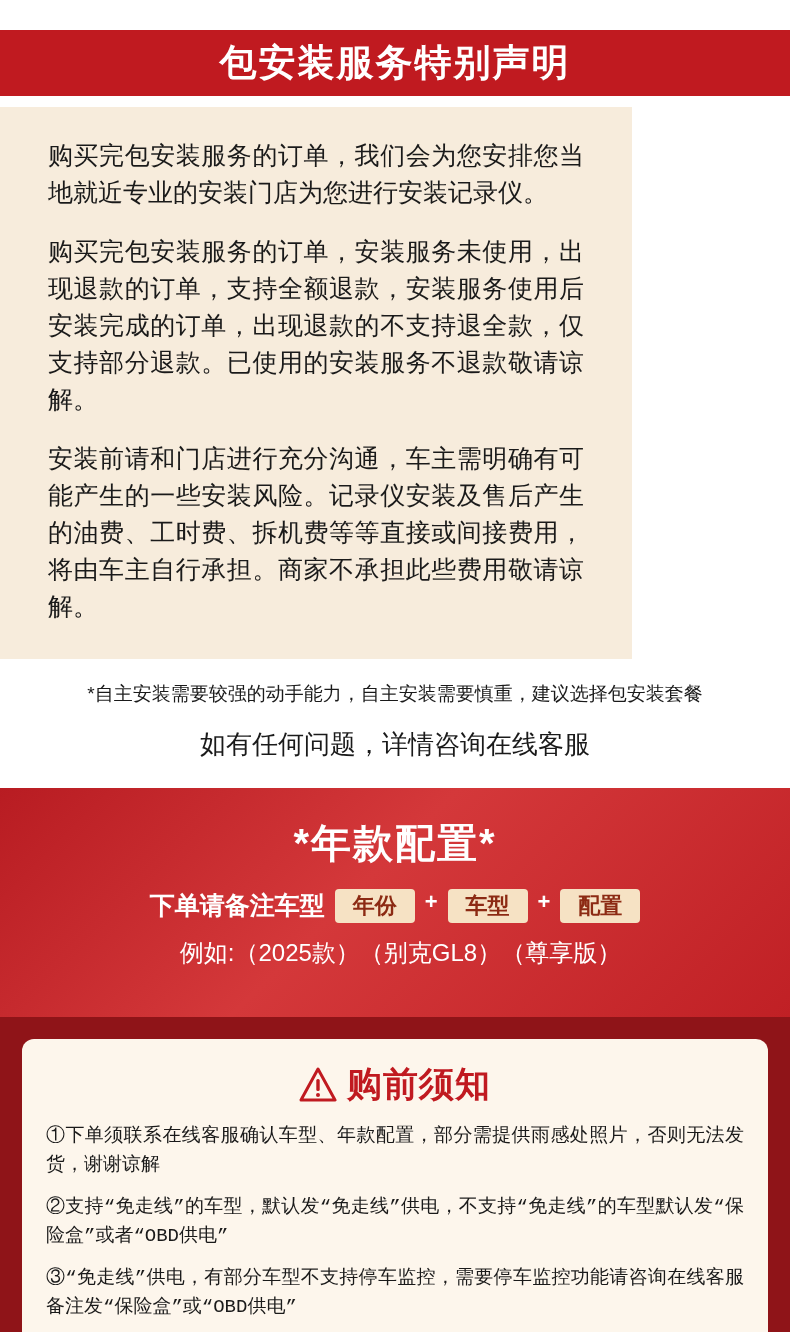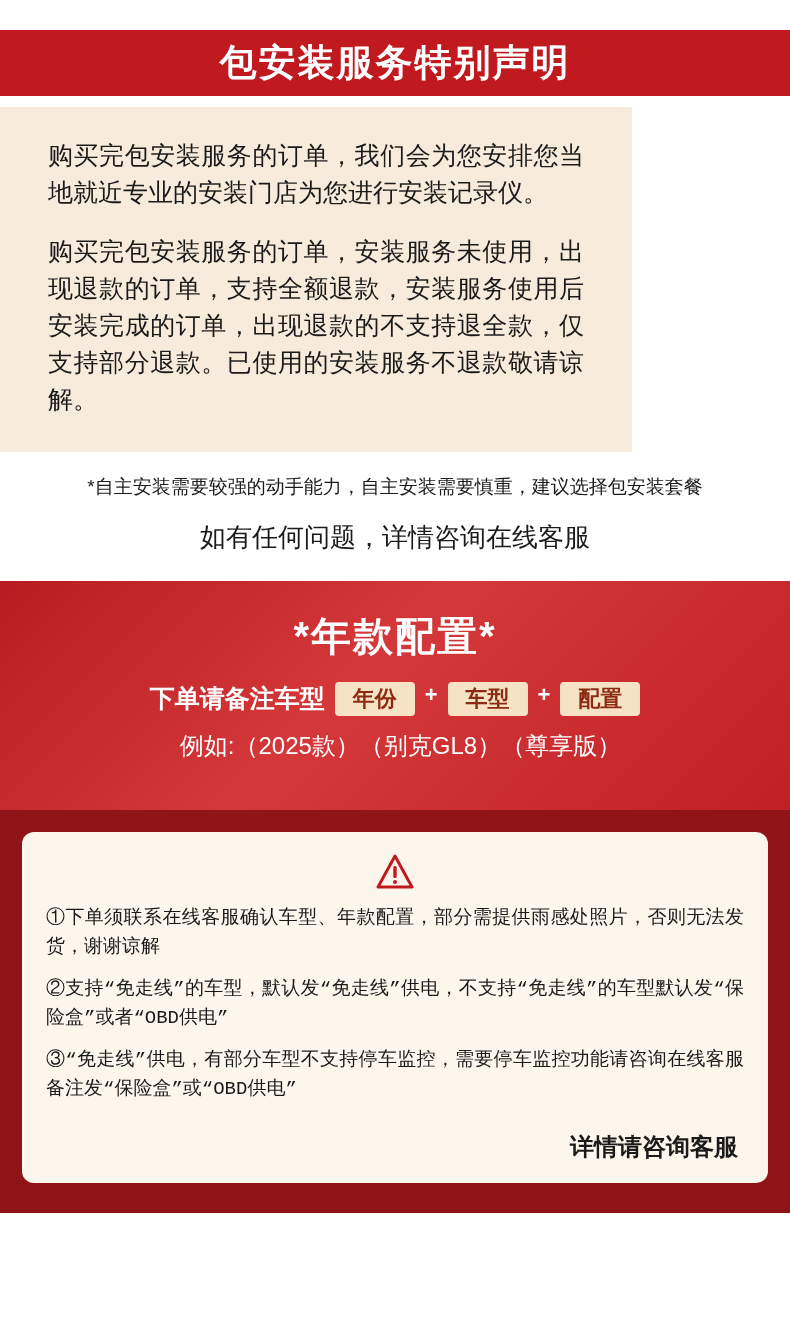--- a/index.html
+++ b/index.html
@@ -175,20 +175,21 @@
 
 <section class="sec-install">
   <div class="banner-wrap">
     <div class="banner-bar"></div>
     <div class="banner-title">包安装服务特别声明</div>
   </div>
 
   <div class="cream-box">
     <p>购买完包安装服务的订单，我们会为您安排您当地就近专业的安装门店为您进行安装记录仪。</p>
     <p>购买完包安装服务的订单，安装服务未使用，出现退款的订单，支持全额退款，安装服务使用后安装完成的订单，出现退款的不支持退全款，仅支持部分退款。已使用的安装服务不退款敬请谅解。</p>
+    <p>安装前请和门店进行充分沟通，车主需明确有可能产生的一些安装风险。记录仪安装及售后产生的油费、工时费、拆机费等等直接或间接费用，将由车主自行承担。商家不承担此些费用敬请谅解。</p>
   </div>
 
   <div class="note-line">*自主安装需要较强的动手能力，自主安装需要慎重，建议选择包安装套餐</div>
   <div class="ask-line">如有任何问题，详情咨询在线客服</div>
 </section>
 
 <section class="sec-remind">
   <div class="remind-title">*年款配置*</div>
 
   <div class="remind-row">
@@ -206,20 +207,21 @@
 <section class="sec-notice">
   <div class="notice-card">
     <div class="notice-head">
       <span class="warn-icon">
         <svg width="38" height="36" viewBox="0 0 38 36" xmlns="http://www.w3.org/2000/svg">
           <path d="M19 2 L36 33 L2 33 Z" fill="none" stroke="#c01a20" stroke-width="3" stroke-linejoin="round"></path>
           <rect x="17.3" y="12" width="3.4" height="12" rx="1.5" fill="#c01a20"></rect>
           <circle cx="19" cy="28" r="2" fill="#c01a20"></circle>
         </svg>
       </span>
+      <span class="notice-head-txt">购前须知</span>
     </div>
 
     <p>①下单须联系在线客服确认车型、年款配置，部分需提供雨感处照片，否则无法发货，谢谢谅解</p>
     <p>②支持“免走线”的车型，默认发“免走线”供电，不支持“免走线”的车型默认发“保险盒”或者“OBD供电”</p>
     <p>③“免走线”供电，有部分车型不支持停车监控，需要停车监控功能请咨询在线客服备注发“保险盒”或“OBD供电”</p>
 
     <div class="notice-foot">详情请咨询客服</div>
   </div>
 </section>
 

